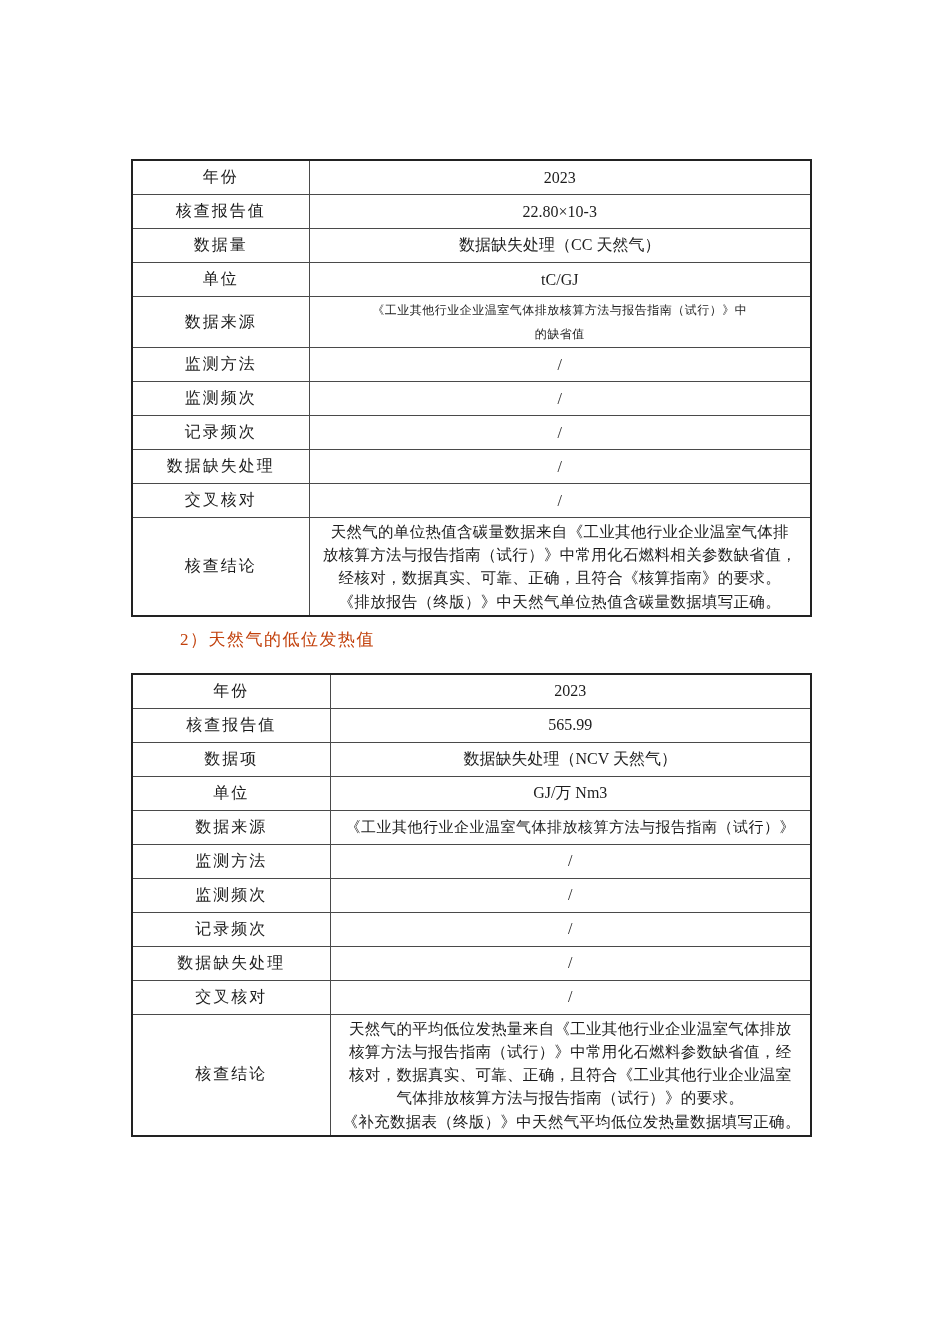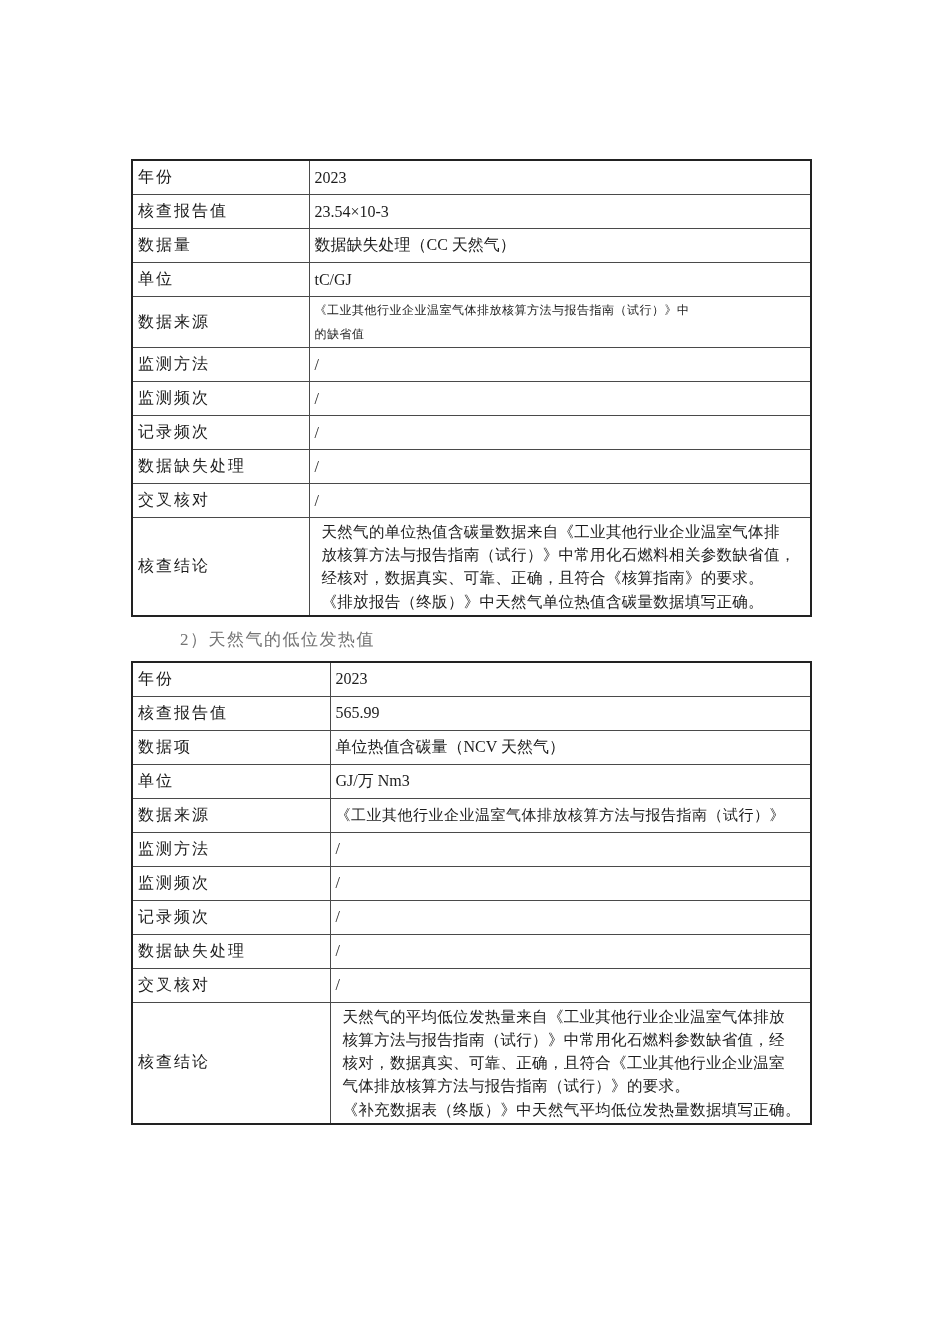--- a/index.html
+++ b/index.html
@@ -19,20 +19,21 @@
     width: 681px;
   }
   table.vtable {
     border-collapse: collapse;
     width: 681px;
     table-layout: fixed;
     border: 2px solid #222222;
   }
   .vtable td {
     border: 1px solid #4a4a4a;
+    text-align: center;
     vertical-align: middle;
     font-size: 16px;
     padding: 1px 5px;
     overflow: hidden;
   }
   td.lbl { letter-spacing: 2px; }
   tr.r-single td { height: 31px; }
   tr.r-two td.val {
     height: 47px;
     line-height: 24px;
@@ -44,45 +45,45 @@
   tr.r-concl td.val {
     white-space: pre;
     font-size: 15.5px;
     letter-spacing: 0.3px;
     line-height: 23.2px;
     padding: 2px 12px;
   }
   .t1 tr.r-concl td.val { height: 90px; }
   .t2 tr.r-concl td.val { height: 113px; }
   .section-heading {
-    margin: 11px 0 10px 49px;
+    margin: 11px 0 22px 49px;
     font-size: 17px;
     letter-spacing: 1.5px;
-    color: #737373;
+    color: #c2410c;
   }
 </style>
 </head>
 <body>
 
 <div class="page">
   <div class="content">
 
     <table class="vtable t1">
       <colgroup>
           <col style="width:177px">
           <col>
         </colgroup>
       <tbody>
         <tr class="r-single">
           <td class="lbl">年份</td>
           <td class="val">2023</td>
         </tr>
         <tr class="r-single">
           <td class="lbl">核查报告值</td>
-          <td class="val">23.54×10-3</td>
+          <td class="val">22.80×10-3</td>
         </tr>
         <tr class="r-single">
           <td class="lbl">数据量</td>
           <td class="val">数据缺失处理（CC 天然气）</td>
         </tr>
         <tr class="r-single">
           <td class="lbl">单位</td>
           <td class="val">tC/GJ</td>
         </tr>
         <tr class="r-two">
@@ -131,21 +132,21 @@
         <tr class="r-single">
           <td class="lbl">年份</td>
           <td class="val">2023</td>
         </tr>
         <tr class="r-single">
           <td class="lbl">核查报告值</td>
           <td class="val">565.99</td>
         </tr>
         <tr class="r-single">
           <td class="lbl">数据项</td>
-          <td class="val">单位热值含碳量（NCV 天然气）</td>
+          <td class="val">数据缺失处理（NCV 天然气）</td>
         </tr>
         <tr class="r-single">
           <td class="lbl">单位</td>
           <td class="val">GJ/万 Nm3</td>
         </tr>
         <tr class="r-single">
           <td class="lbl">数据来源</td>
           <td class="val src-one">《工业其他行业企业温室气体排放核算方法与报告指南（试行）》</td>
         </tr>
         <tr class="r-single">

